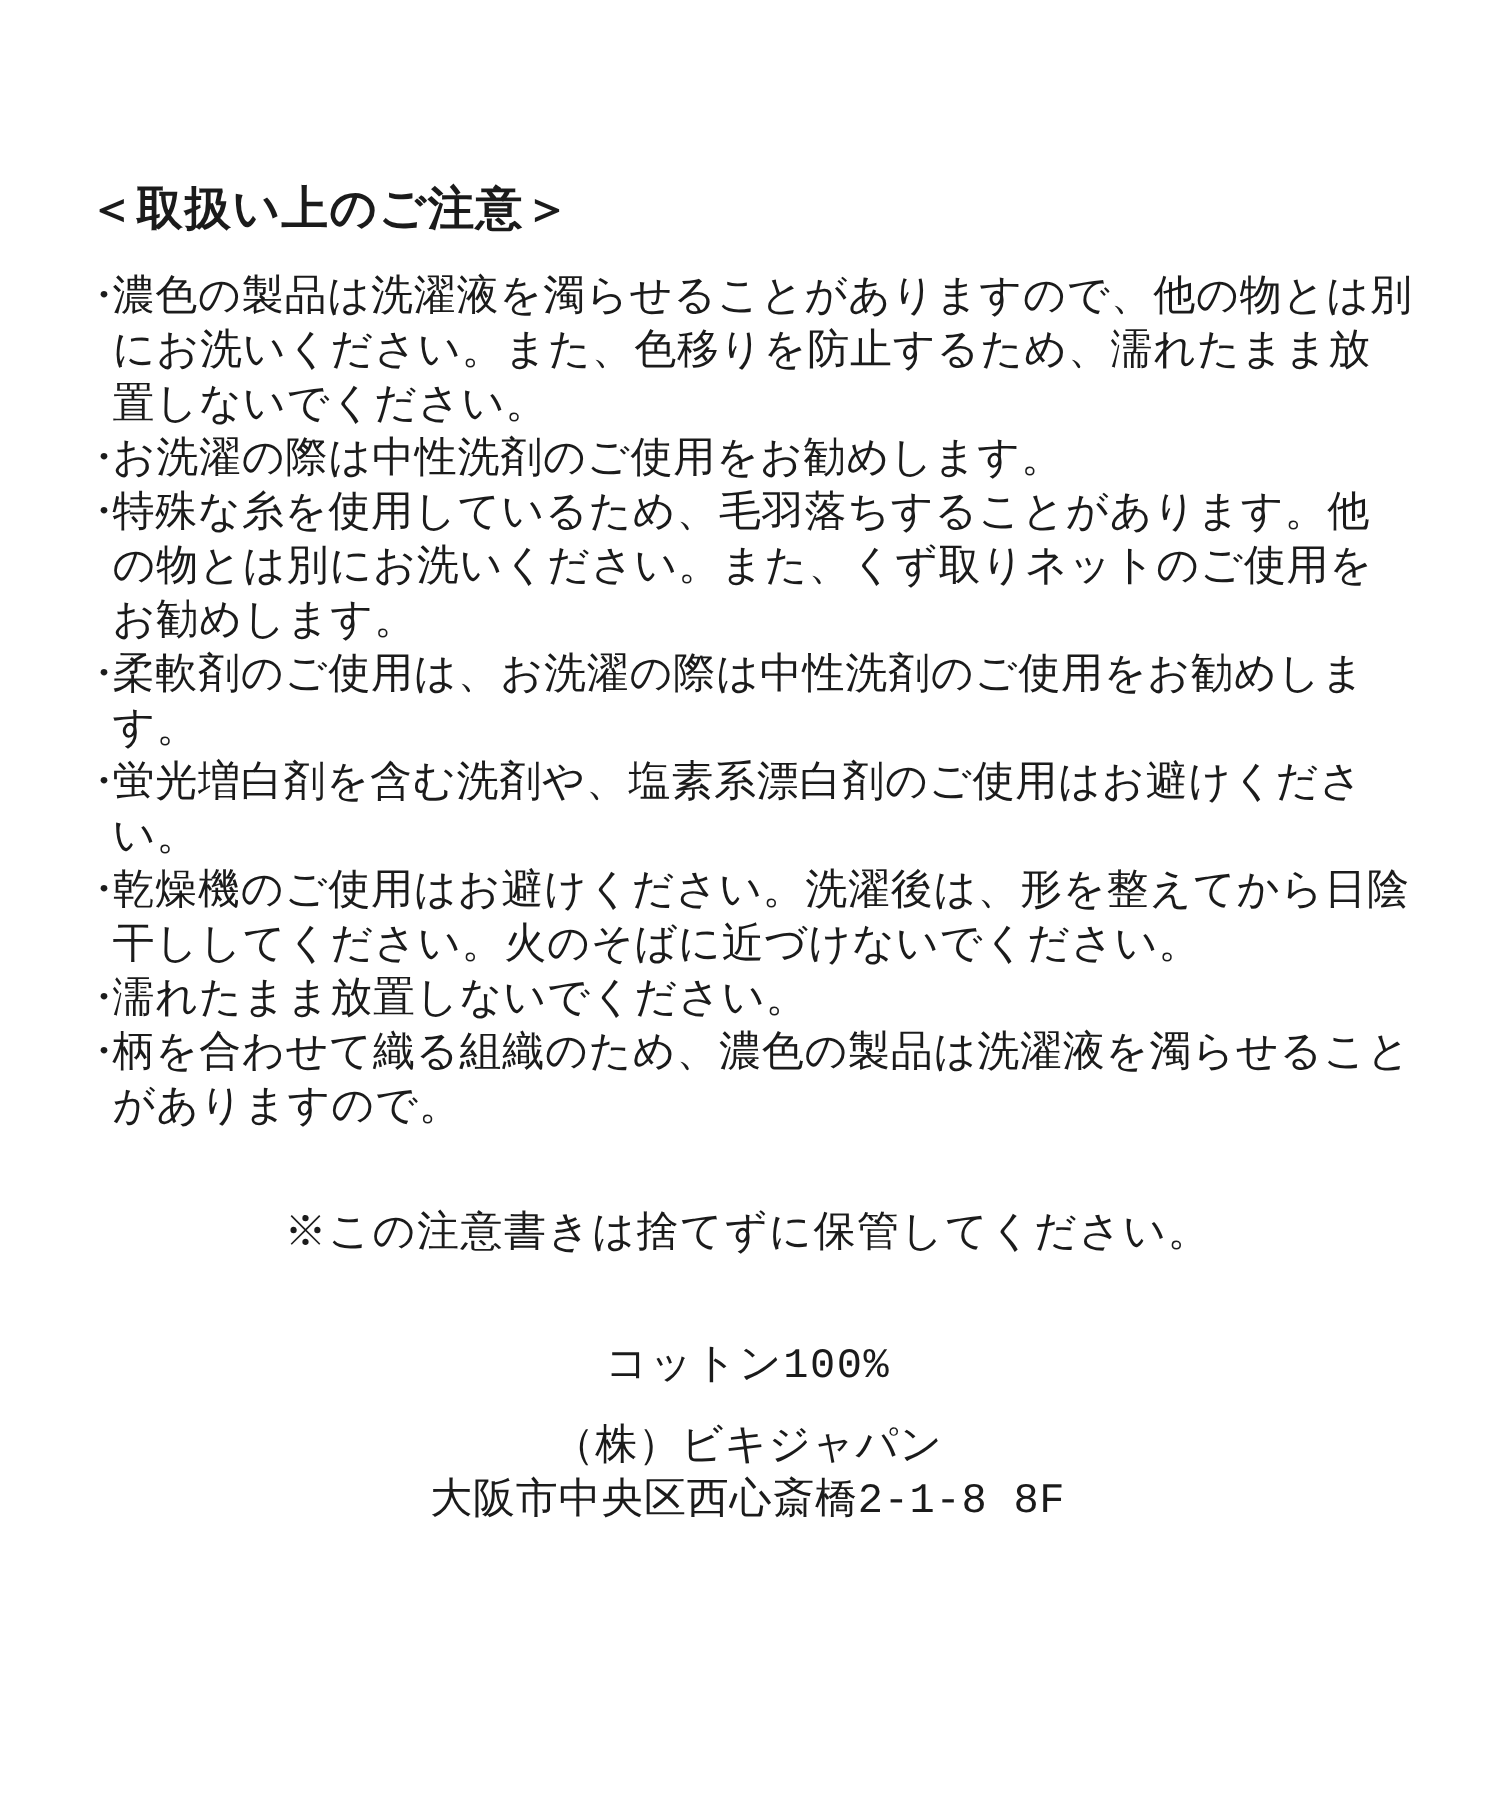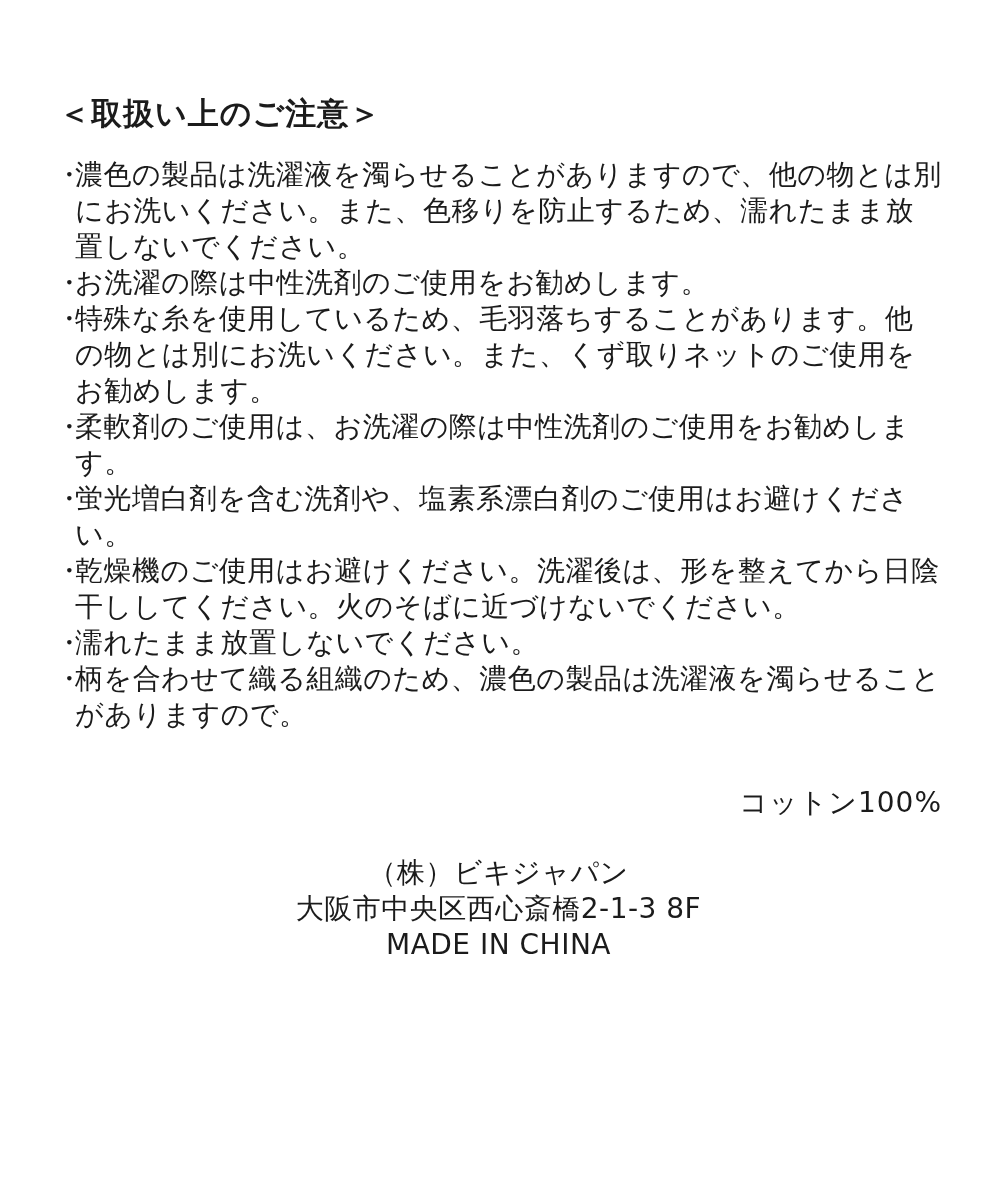--- a/index.html
+++ b/index.html
@@ -11,23 +11,24 @@
     width: 1000px;
     height: 1200px;
     font-family: "DejaVu Sans", "Liberation Sans", sans-serif;
     color: #1b1b1b;
     -webkit-font-smoothing: antialiased;
   }
   .page {
     box-sizing: border-box;
     width: 1000px;
     height: 1200px;
-    padding: 93px 58px 0 55px;
+    padding: 118px 58px 0 55px;
     background: #ffffff;
     overflow: hidden;
+    font-family: Liberation Mono, monospace;
   }
   .title {
     font-size: 31px;
     font-weight: bold;
     margin: 0 0 22px 4px;
     letter-spacing: 1px;
   }
   .bullets {
     margin: 0;
   }
@@ -52,24 +53,23 @@
     font-size: 28px;
     line-height: 36px;
     margin: 48px 0 0 0;
     letter-spacing: 1px;
   }
   .material {
     font-size: 28px;
     line-height: 36px;
     margin: 52px 0 16px 0;
     letter-spacing: 1px;
-    text-align: right;
   }
   .footer {
-    margin-top: 34px;
+    margin-top: 18px;
     font-size: 28px;
     line-height: 36px;
     letter-spacing: 0.5px;
   }
   .footer p {
     margin: 0;
   }
 </style>
 </head>
 <body>
@@ -106,22 +106,22 @@
     <div class="bullet">
       <span class="marker">・</span>
       <span class="text">濡れたまま放置しないでください。</span>
     </div>
     <div class="bullet">
       <span class="marker">・</span>
       <span class="text">柄を合わせて織る組織のため、濃色の製品は洗濯液を濁らせることがありますので。</span>
     </div>
   </div>
 
+  <p class="note center">※この注意書きは捨てずに保管してください。</p>
 
   <p class="material center">コットン100%</p>
 
   <div class="footer center">
     <p>（株）ビキジャパン</p>
-    <p>大阪市中央区西心斎橋2-1-3 8F</p>
-    <p>MADE IN CHINA</p>
+    <p>大阪市中央区西心斎橋2-1-8 8F</p>
   </div>
 
 </div>
 
 </body></html>

